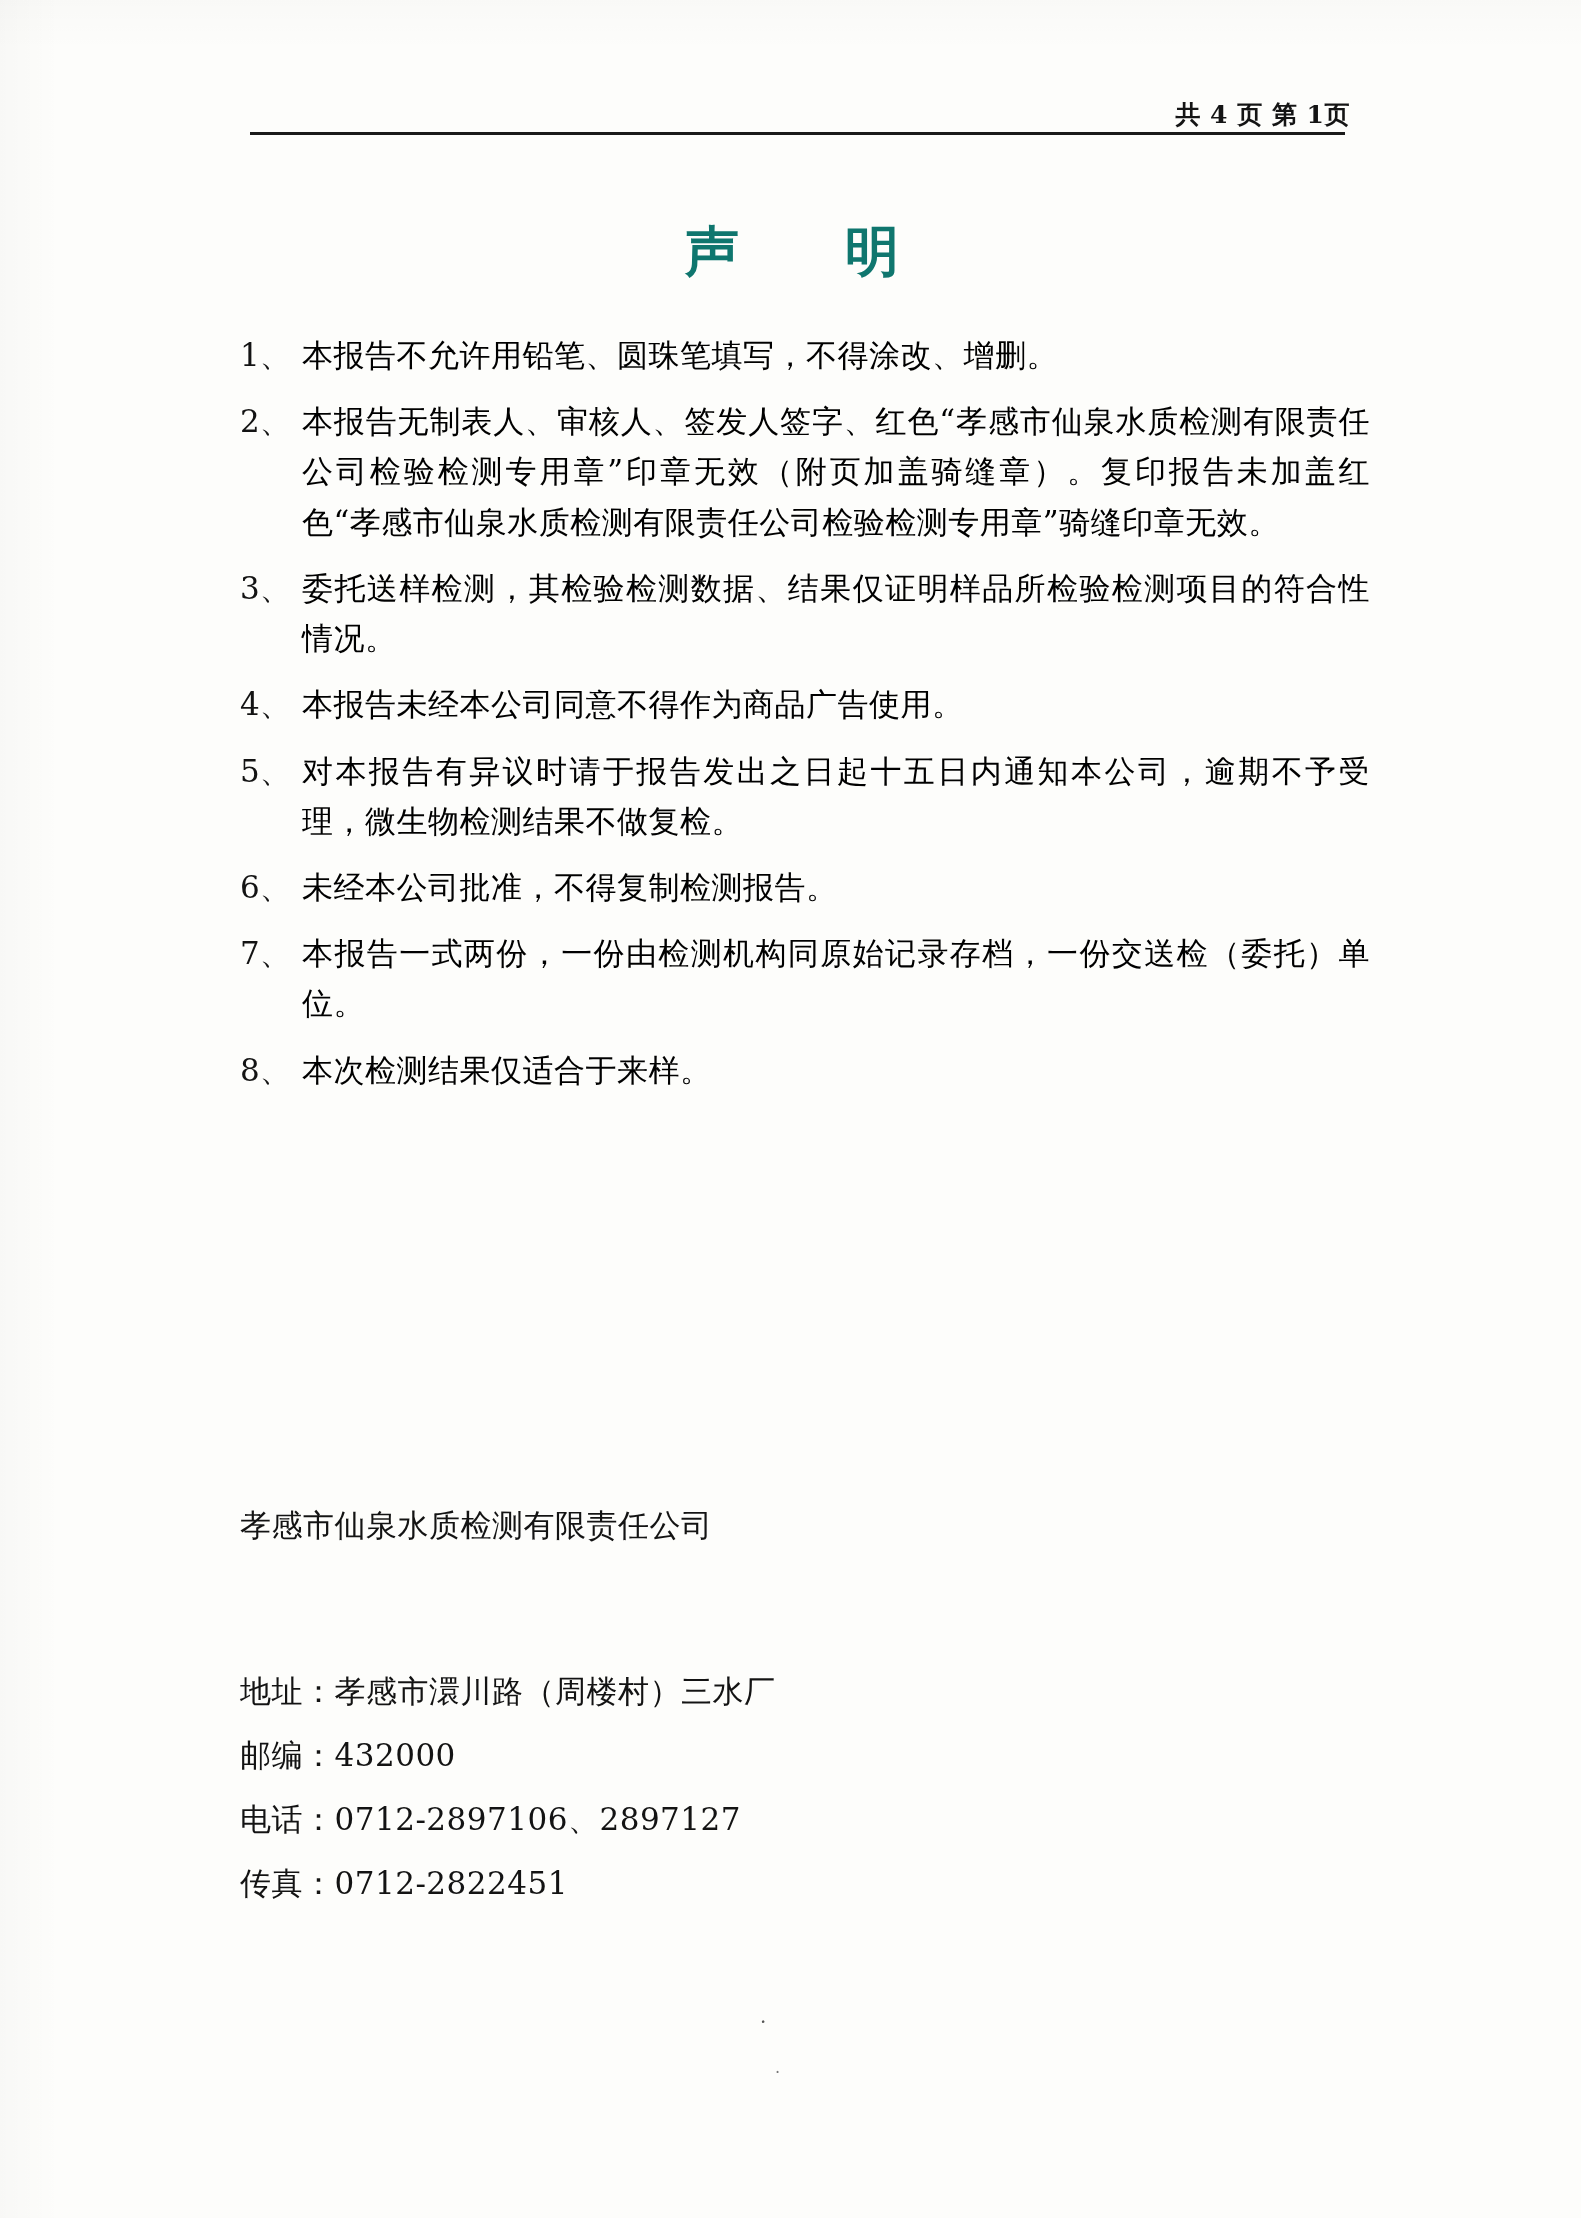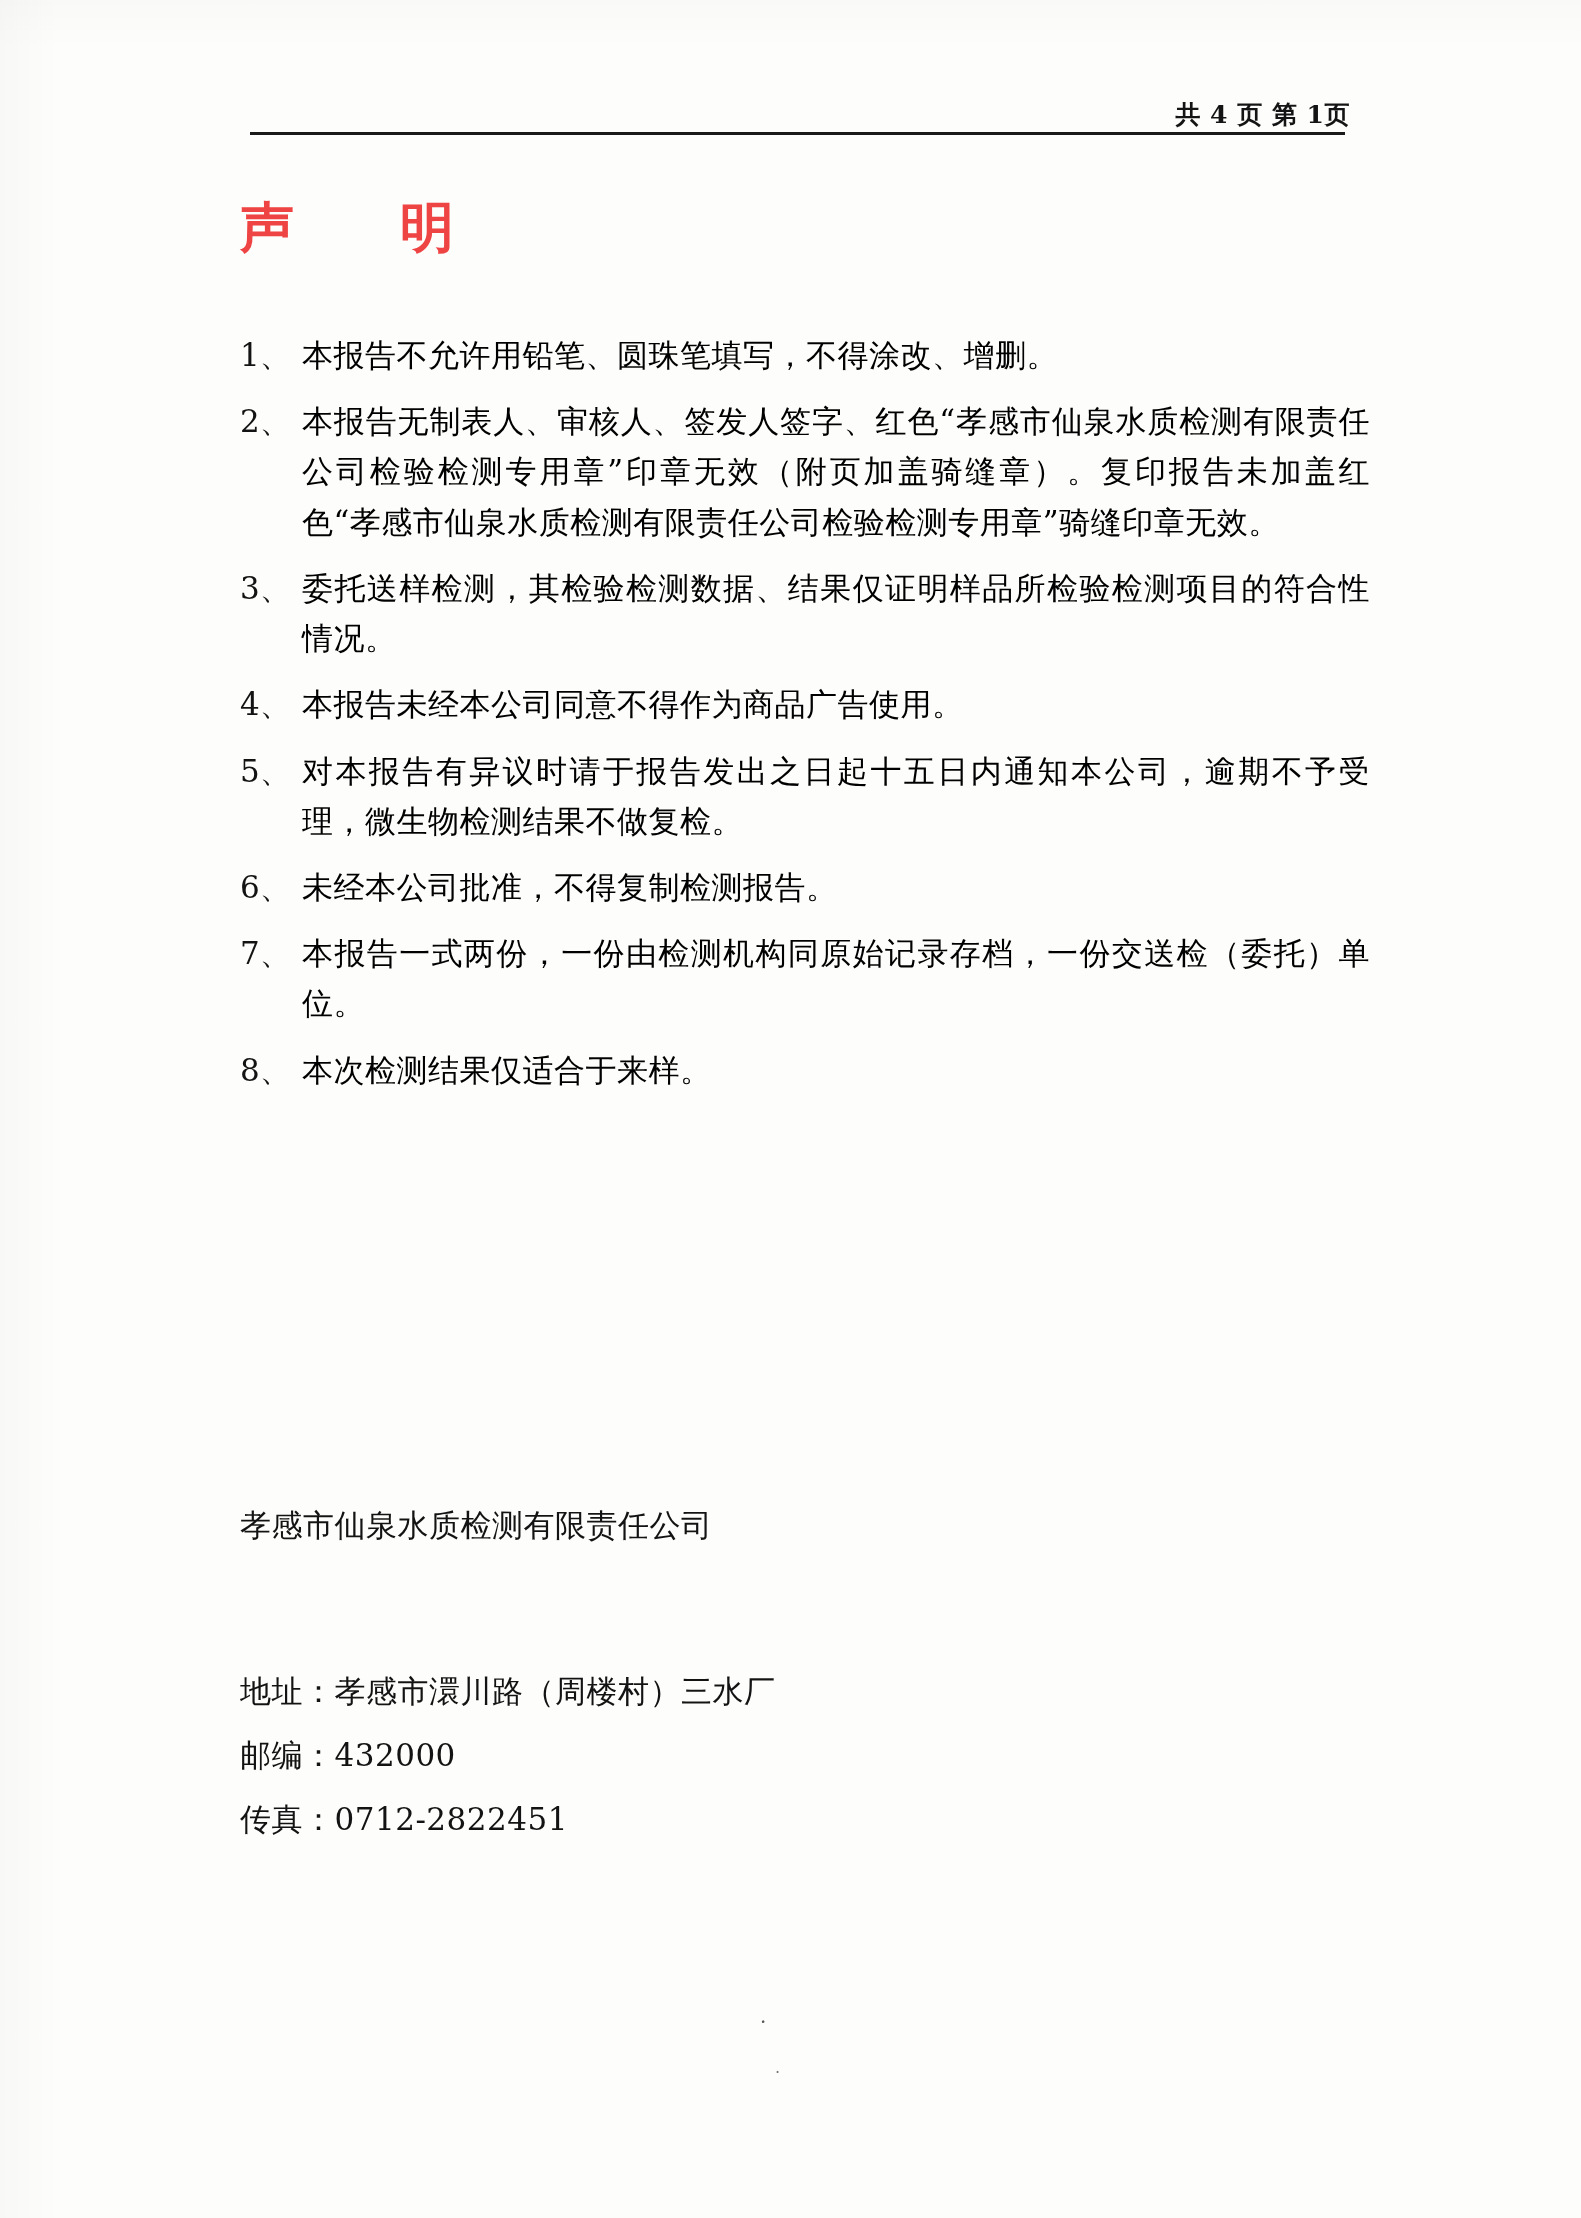--- a/index.html
+++ b/index.html
@@ -56,28 +56,28 @@
     font-family: "DejaVu Serif", serif;
     font-size: 25px;
     font-weight: bold;
     color: #141414;
     letter-spacing: 0.5px;
     white-space: nowrap;
   }
   .doc-title {
     position: absolute;
     left: 0;
-    top: 192px;
+    top: 216px;
     width: 1130px;
-    text-align: left;
+    text-align: center;
     font-family: "DejaVu Serif", serif;
     font-size: 54px;
     font-weight: bold;
     letter-spacing: 26px;
-    color: #ef4444;
+    color: #0f766e;
   }
   .clauses {
     position: absolute;
     left: 0;
     top: 330px;
     width: 1130px;
   }
   .clause {
     display: flex;
     align-items: flex-start;
@@ -193,20 +193,21 @@
         <div class="clause-body">本次检测结果仅适合于来样。</div>
       </div>
 
     </div>
 
     <div class="company">孝感市仙泉水质检测有限责任公司</div>
 
     <div class="contact">
       <div class="contact-line">地址：孝感市澴川路（周楼村）三水厂</div>
       <div class="contact-line">邮编：432000</div>
+      <div class="contact-line">电话：0712-2897106、2897127</div>
       <div class="contact-line">传真：0712-2822451</div>
     </div>
 
   </div>
 
   <div class="footer-dot">·</div>
   <div class="footer-dot2">.</div>
 
 </div>
 

